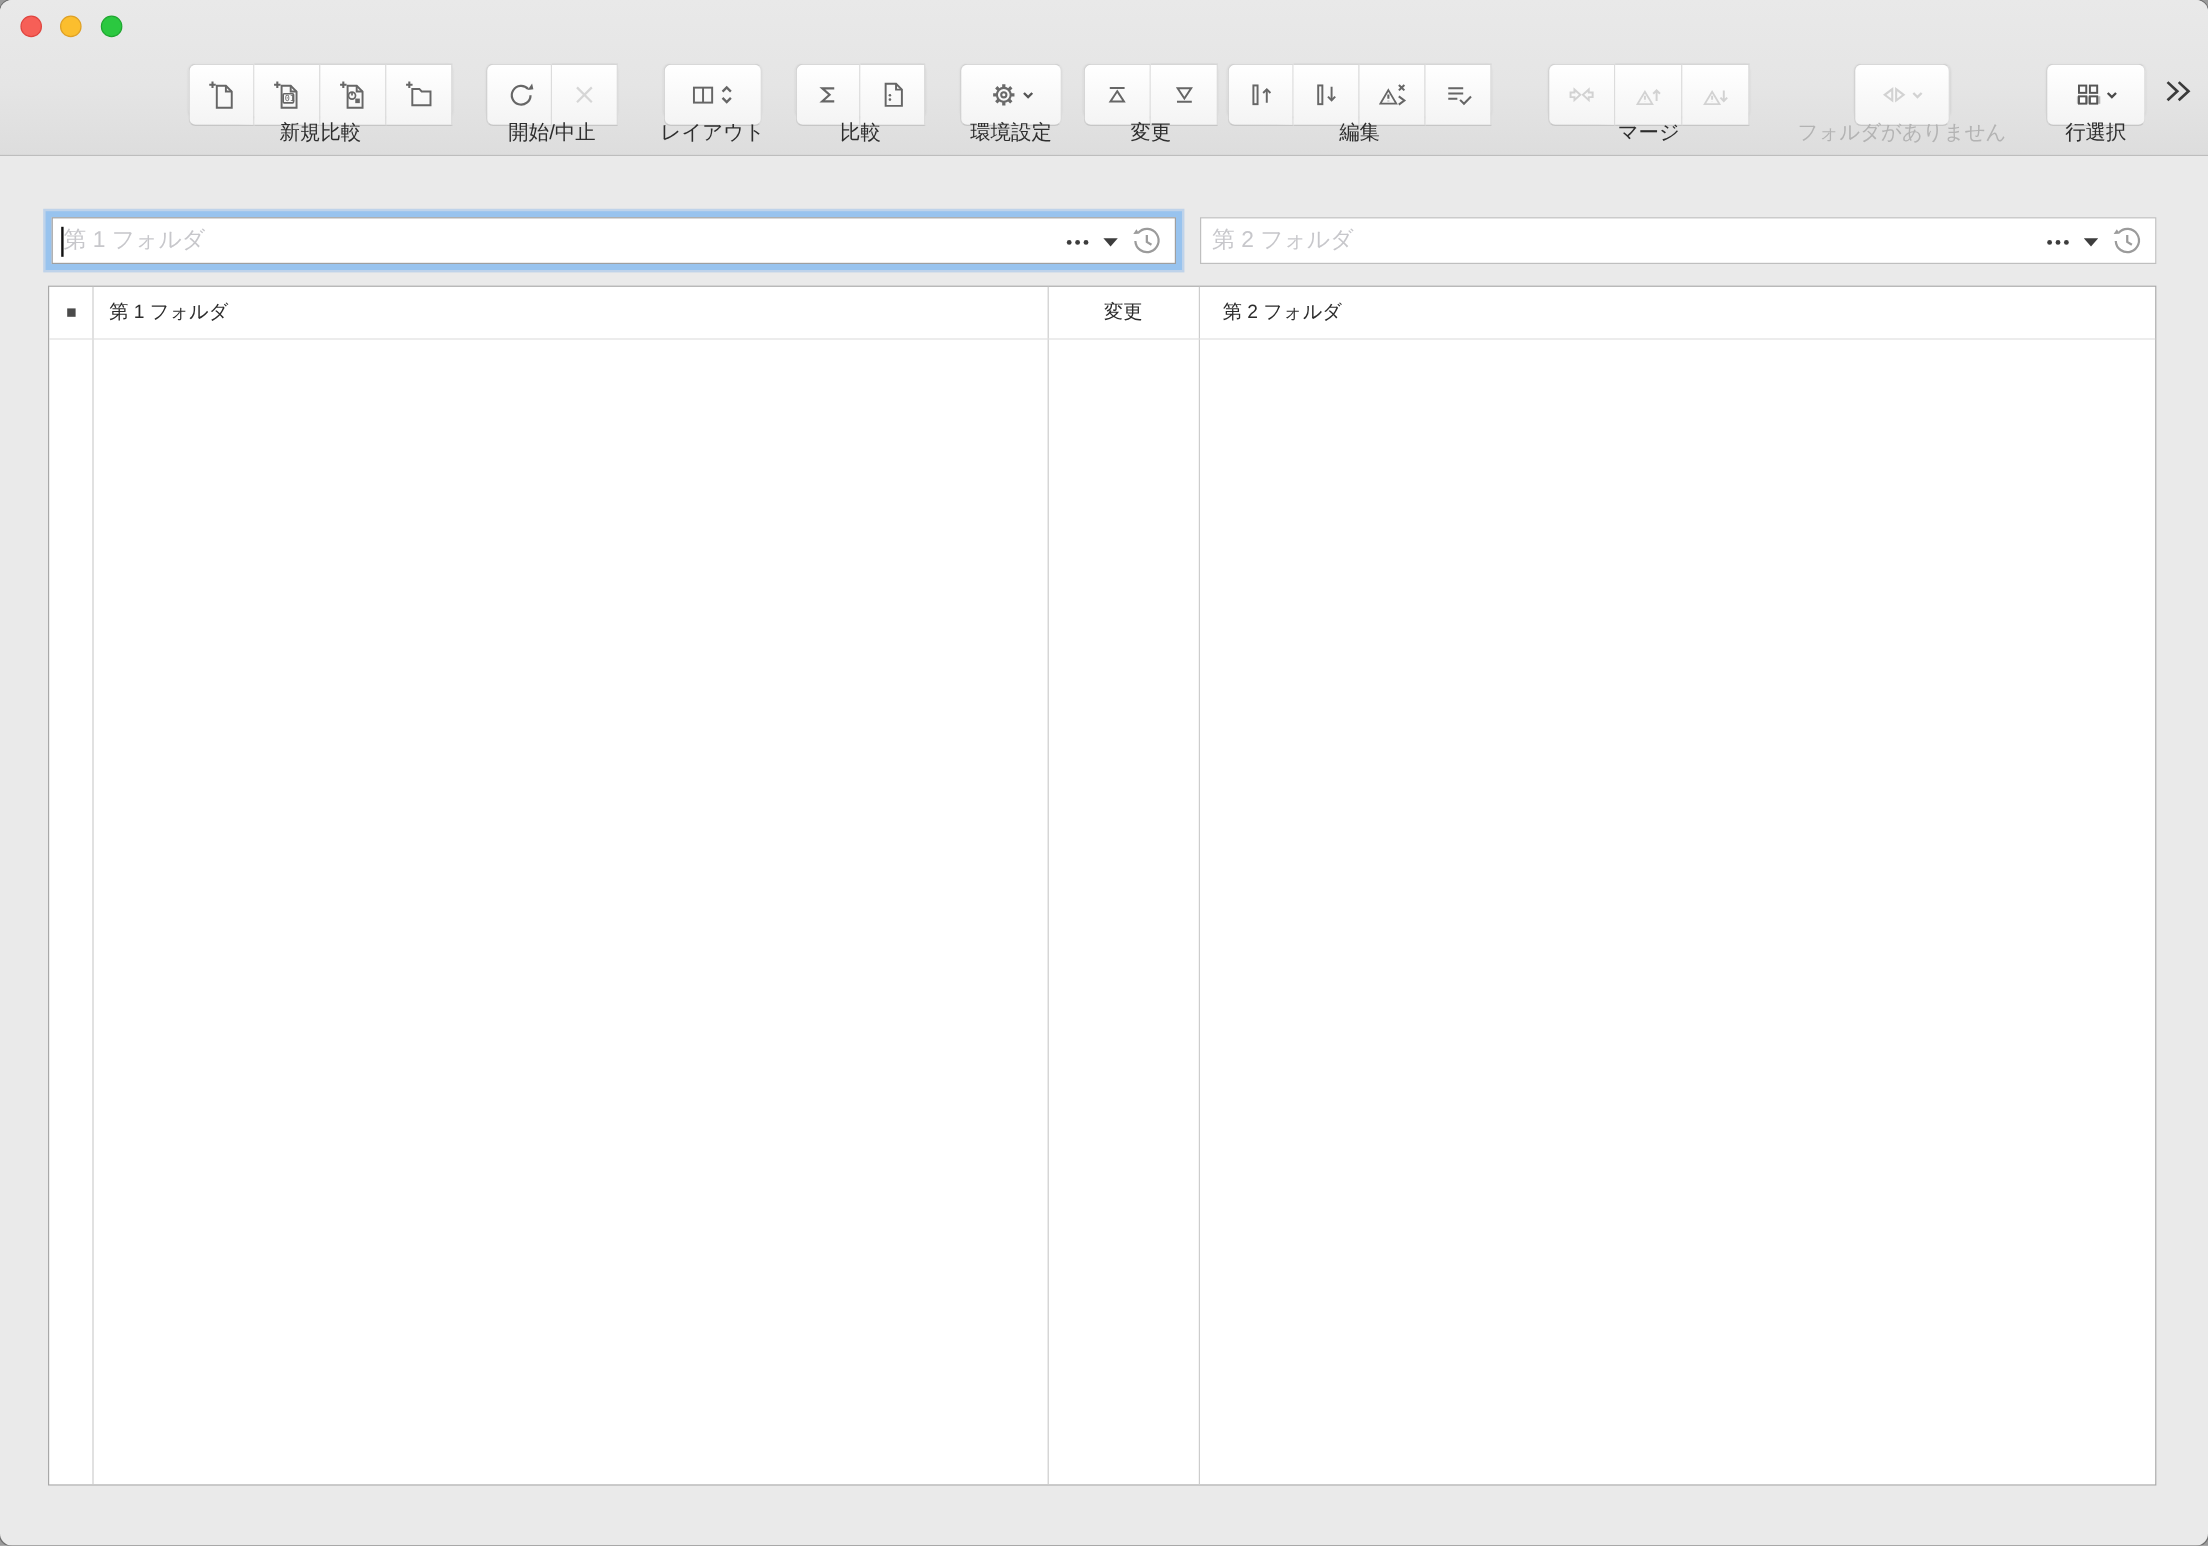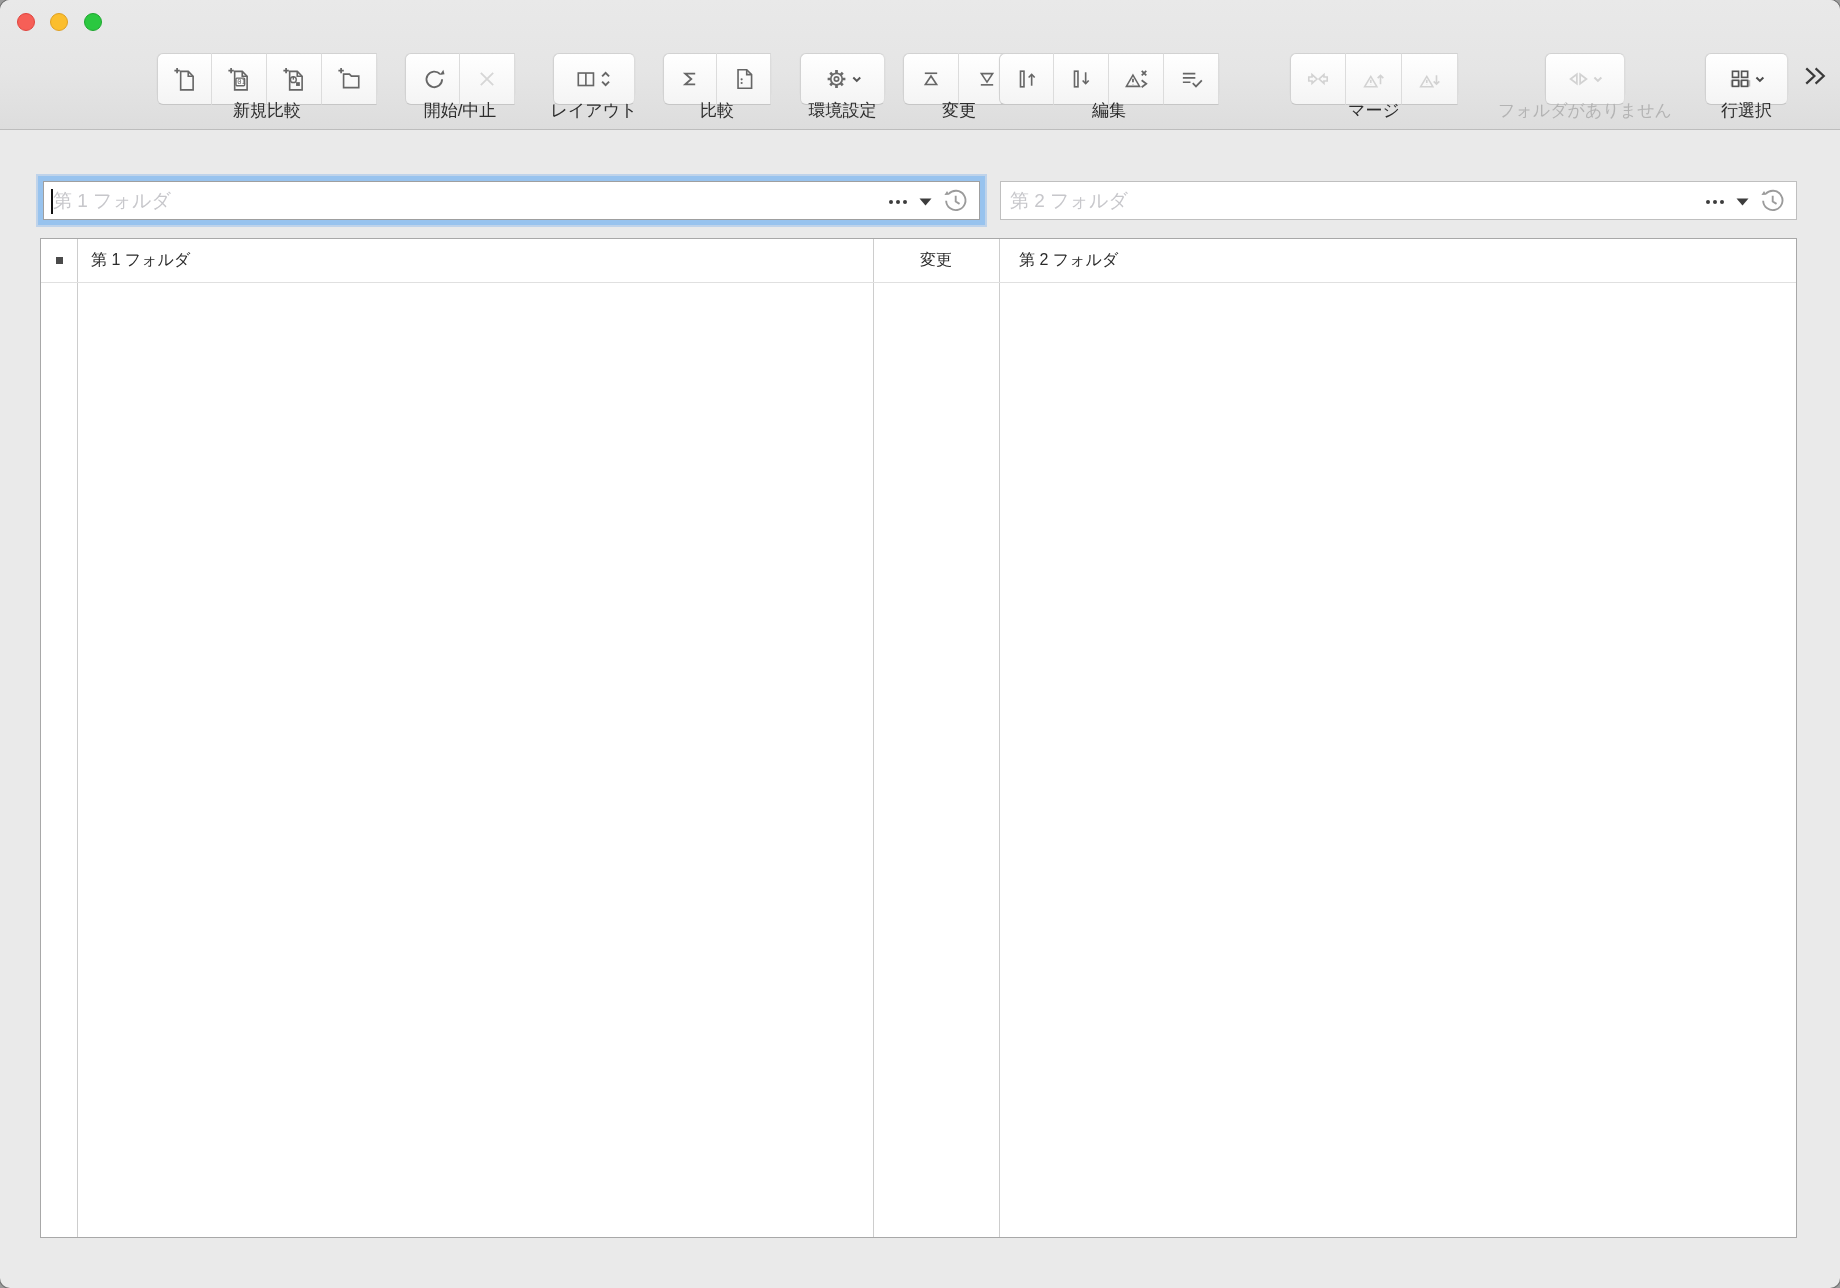--- a/index.html
+++ b/index.html
@@ -192,21 +192,21 @@
       </div>
       <div class="tb-seg" style="width:56px">
         <svg width="26" height="26" viewBox="0 0 24 24" fill="none" stroke="#666" stroke-width="1.5">
           <path d="M6.8 7h10.4L12 14.9z"></path>
             <path d="M6.3 17.4h11.4"></path>
         </svg>
       </div>
       <div class="tb-label">変更</div>
     </div>
 
-    <div class="tb-group" style="left:999px">
+    <div class="tb-group" style="left:1023px">
       <div class="tb-seg">
         <svg width="26" height="26" viewBox="0 0 24 24" fill="none" stroke="#666" stroke-width="1.5">
           <rect x="6" y="4.8" width="3.2" height="14.4"></rect>
           <path d="M16.3 18.2V8"></path>
             <path d="M13.5 10.6l2.8-2.8 2.8 2.8"></path>
         </svg>
       </div>
       <div class="tb-seg">
         <svg width="26" height="26" viewBox="0 0 24 24" fill="none" stroke="#666" stroke-width="1.5">
           <rect x="6" y="4.8" width="3.2" height="14.4"></rect>

